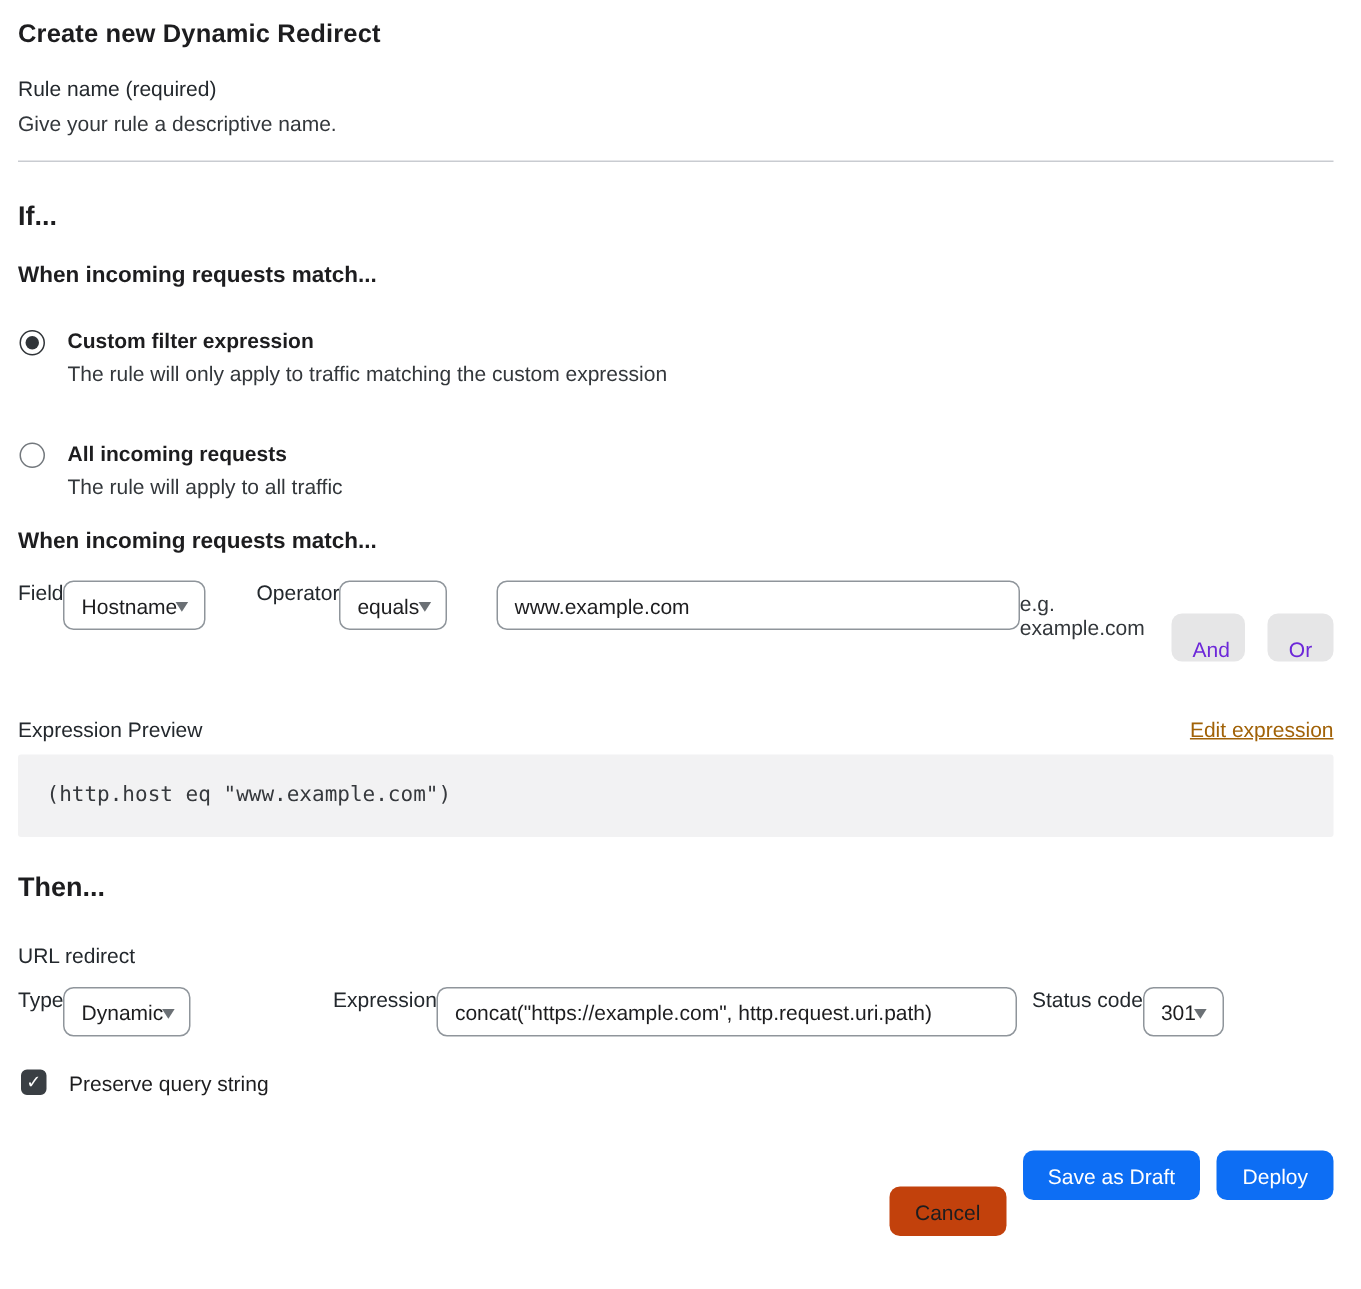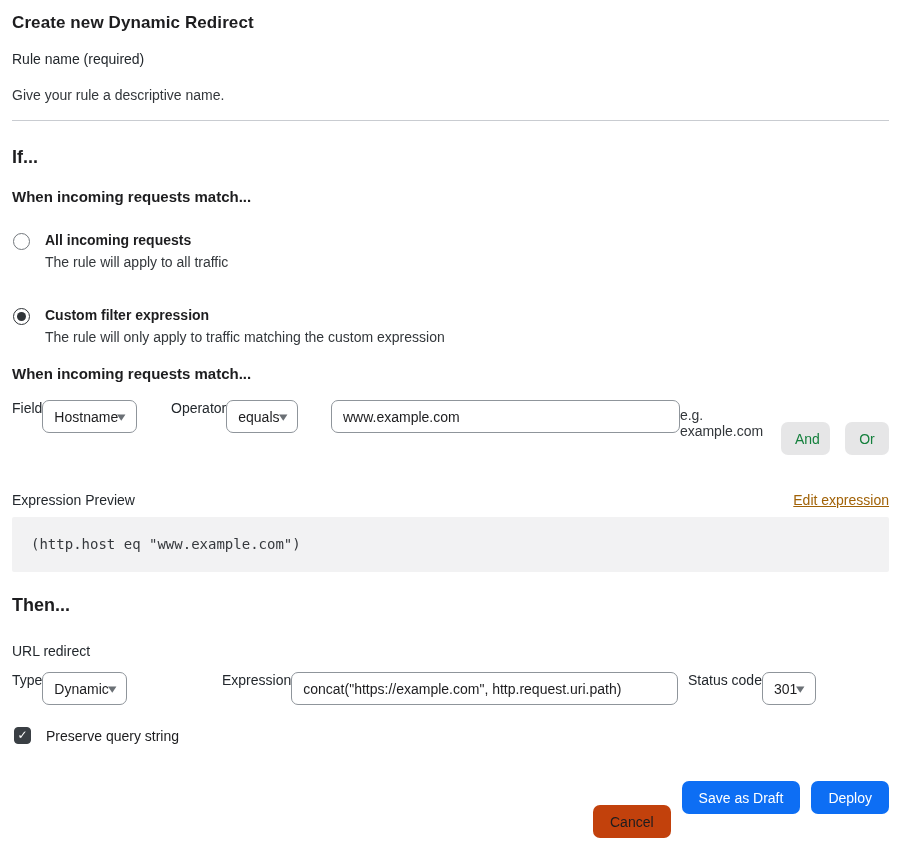--- a/index.html
+++ b/index.html
@@ -27,21 +27,21 @@
     font-family: "Liberation Sans", "DejaVu Sans", sans-serif;
     color: #1d1d1f;
     background: #fff;
     outline: none;
     width: 100%;
   }
   .helper-text { font-size: 14px; color: #33373b; }
 
   .rule-name-block { margin-top: 17px; }
   .rule-name-block .text-input { width: 512px; margin-top: 8px; }
-  .rule-name-block .helper-text { margin-top: 20px; }
+  .rule-name-block .helper-text { margin-top: 7px; }
 
   hr.divider { border: none; border-top: 1px solid #c9ccd1; margin-top: 17px; }
 
   .if-heading, .then-heading { font-size: 18px; font-weight: bold; line-height: 22px; }
   .if-heading { margin-top: 25px; }
   .sub-heading { font-size: 15px; font-weight: bold; margin-top: 20px; }
 
   
   .radio-group { margin-top: 27px; }
   .radio-option { display: flex; align-items: flex-start; cursor: default; }
@@ -85,28 +85,28 @@
     display: flex;
     align-items: center;
     justify-content: space-between;
     padding: 0 11px;
     font-size: 14px;
     cursor: default;
   }
   .select-box .chevron { color: #6b7075; font-size: 13px; line-height: 1; transform: scaleX(1.3); }
 
   .gray-btn {
-    height: 33px;
+    height: 22px;
     border: none;
     border-radius: 7px;
     background: #e6e6e7;
-    color: #15803d;
-    font-size: 14px;
-    font-family: "Liberation Sans", "DejaVu Sans", sans-serif;
-    padding: 6px 14px;
+    color: #6d28d9;
+    font-size: 14px;
+    font-family: "Liberation Sans", "DejaVu Sans", sans-serif;
+    padding: 16px 14px;
     cursor: pointer;
   }
   .and-btn { margin-top: 22px; width: 49px; margin-right: 15px; }
   .or-btn  { margin-top: 22px; width: 44px; }
 
   
   .expr-header { display: flex; justify-content: space-between; align-items: flex-end; margin-top: 37px; }
   .expr-label { font-size: 14px; color: #23282d; }
   .edit-link { font-size: 14px; color: #a16207; text-decoration: underline; cursor: pointer; }
   .code-block {
@@ -173,33 +173,33 @@
     <div class="helper-text">Give your rule a descriptive name.</div>
   </div>
 
   <hr class="divider">
 
   <h2 class="if-heading">If...</h2>
   <h3 class="sub-heading">When incoming requests match...</h3>
 
   <div class="radio-group">
     <div class="radio-option">
+      <span class="radio-control checked"></span>
+      <span class="radio-texts">
+        <div class="radio-label">Custom filter expression</div>
+        <div class="radio-desc">The rule will only apply to traffic matching the custom expression</div>
+      </span>
+    </div>
+    <div class="radio-option">
       <span class="radio-control"></span>
       <span class="radio-texts">
         <div class="radio-label">All incoming requests</div>
         <div class="radio-desc">The rule will apply to all traffic</div>
       </span>
     </div>
-    <div class="radio-option">
-      <span class="radio-control checked"></span>
-      <span class="radio-texts">
-        <div class="radio-label">Custom filter expression</div>
-        <div class="radio-desc">The rule will only apply to traffic matching the custom expression</div>
-      </span>
-    </div>
   </div>
 
   <h3 class="sub-heading">When incoming requests match...</h3>
 
   <div class="filter-row">
     <div class="col col-field">
       <label class="field-label">Field</label>
       <div class="select-box">
         <span>Hostname</span>
         <span class="chevron">▾</span>

